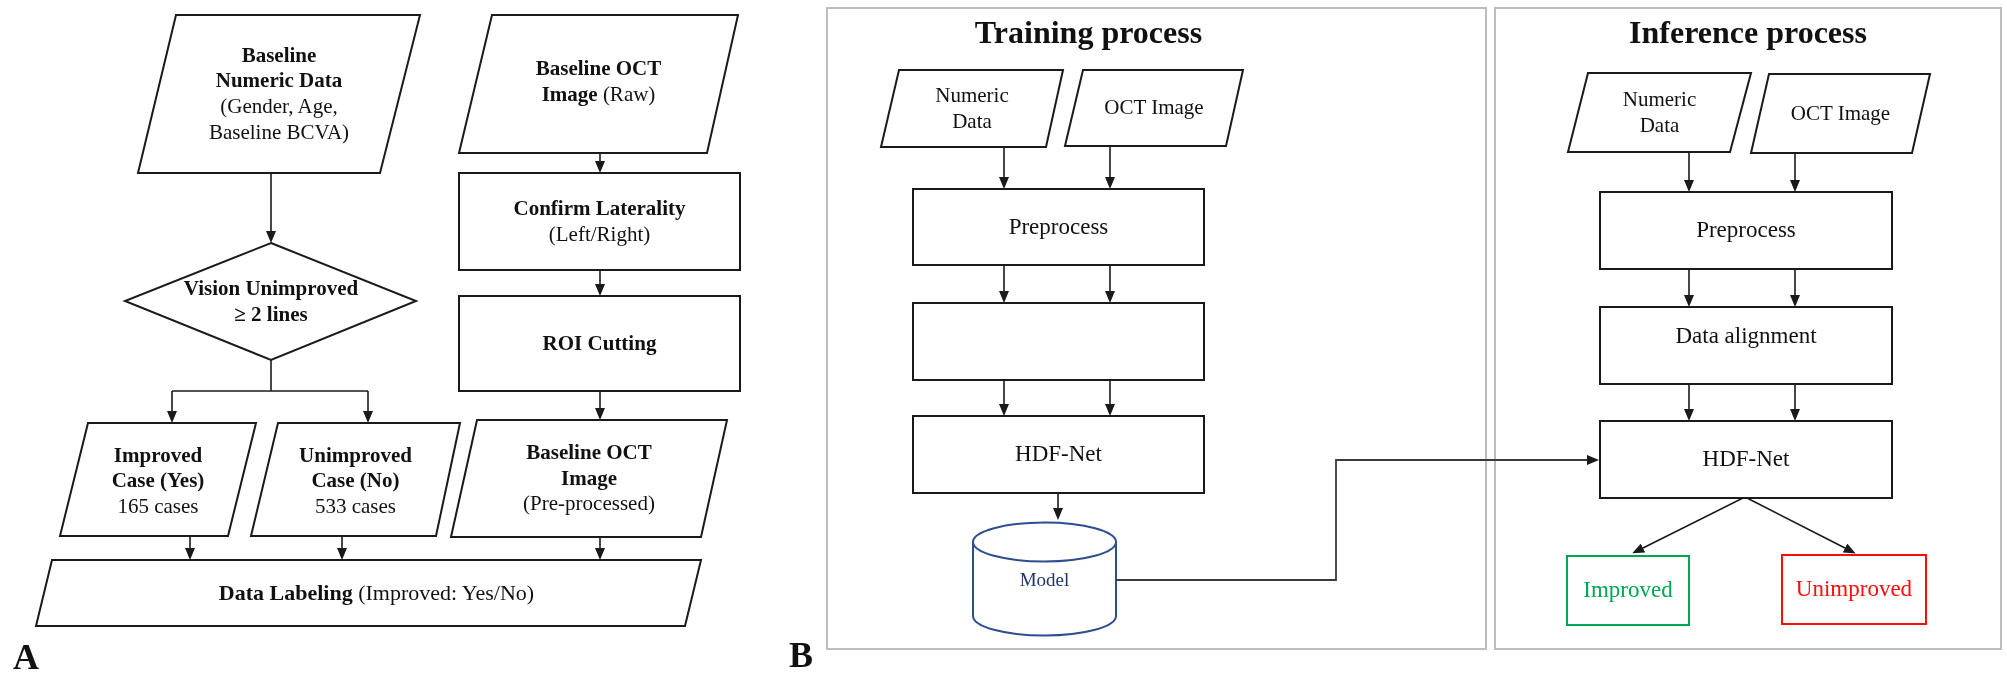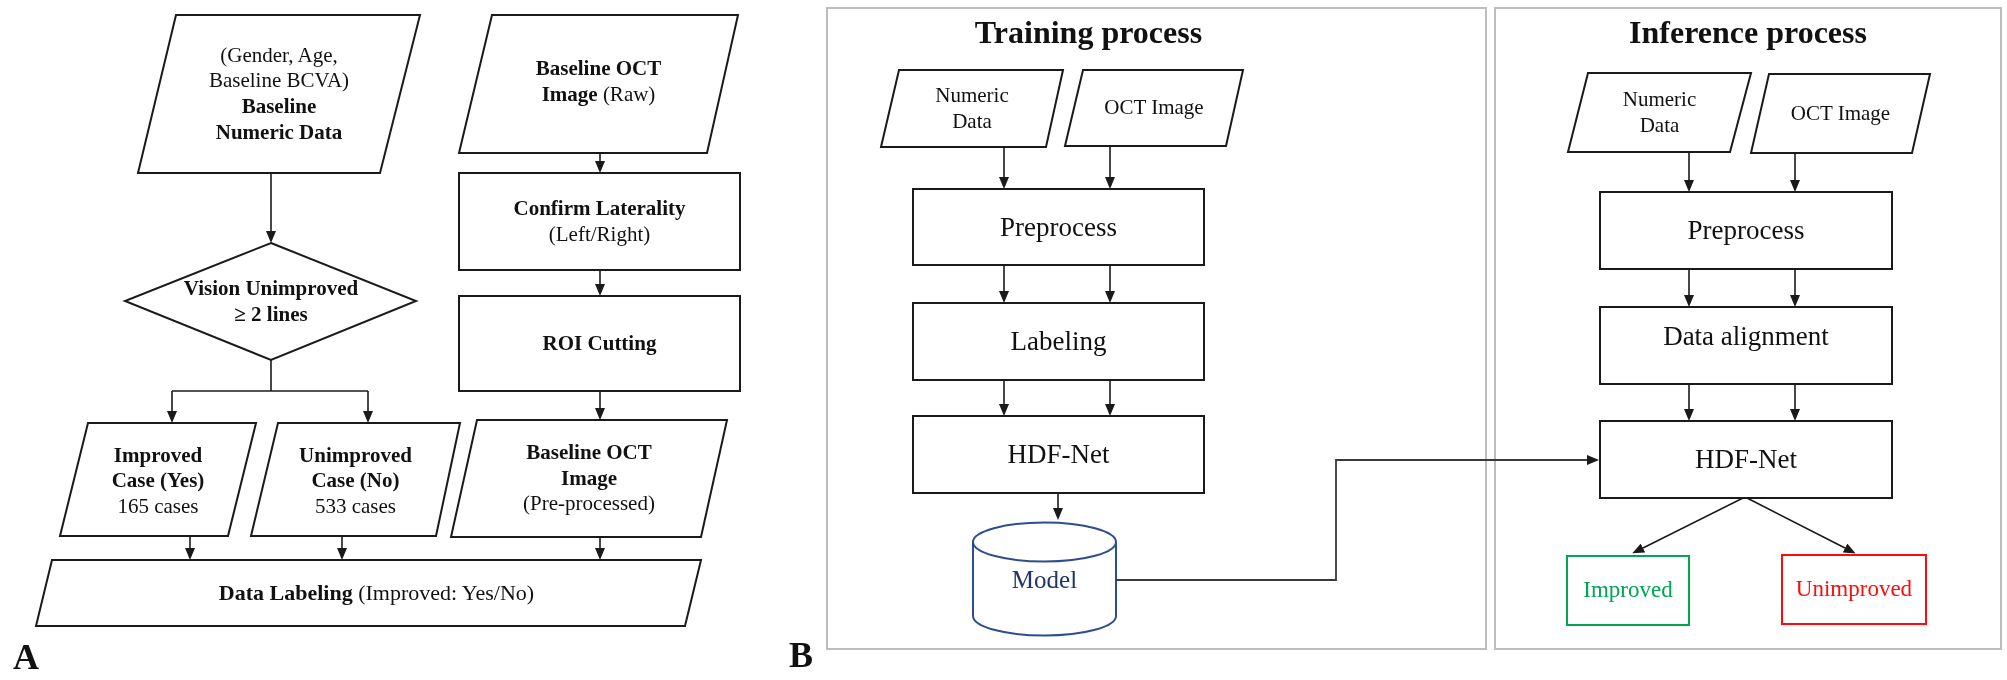--- a/index.html
+++ b/index.html
@@ -19,24 +19,24 @@
     white-space:pre-line;
     line-height:1.22;
     pointer-events:none;
   }
   .bold{font-weight:bold;}
   .inline-line{display:block;}
   .seg{white-space:pre-wrap;}
   .fzA{font-size:21px;}
   .fzDL{font-size:22px;align-items:center;}
   .fzPara{font-size:21px;}
-  .fzBox{font-size:27px;}
+  .fzBox{font-size:23px;}
   .fzTitle{font-size:32px;font-weight:bold;}
   .fzCorner{font-size:36px;font-weight:bold;}
-  .model-text{font-size:25px;color:var(--modelTextBlue);}
+  .model-text{font-size:19px;color:var(--modelTextBlue);}
   .improved-text{font-size:23px;color:var(--improvedGreen);}
   .unimproved-text{font-size:23px;color:var(--unimprovedRed);}
   .italic{}
 </style>
 </head>
 <body>
 
 <div id="figure">
 
   <svg id="shapes" width="2007" height="680" viewBox="0 0 2007 680">
@@ -100,23 +100,23 @@
     <line x1="1689" y1="384" x2="1689" y2="409" stroke="#1a1a1a" stroke-width="1.6" marker-end="url(#ah)"></line>
     <line x1="1795" y1="384" x2="1795" y2="409" stroke="#1a1a1a" stroke-width="1.6" marker-end="url(#ah)"></line>
     <rect x="1600" y="421" width="292" height="77" fill="#fff" stroke="#1a1a1a" stroke-width="2"></rect>
     <line x1="1743" y1="498" x2="1643" y2="548" stroke="#1a1a1a" stroke-width="1.6" marker-end="url(#ah)"></line>
     <line x1="1747" y1="498" x2="1845" y2="548" stroke="#1a1a1a" stroke-width="1.6" marker-end="url(#ah)"></line>
     <rect x="1567" y="556" width="122" height="69" fill="#fff" stroke="var(--improvedGreen)" stroke-width="2"></rect>
     <rect x="1782" y="555" width="144" height="69" fill="#fff" stroke="var(--unimprovedRed)" stroke-width="2"></rect>
   </svg>
 
   <div class="lbl fzA" style="left:148px;top:18px;width:262px;height:152px;">
-    <div><span class="inline-line">(Gender, Age,
-Baseline BCVA)</span><span class="inline-line bold">Baseline
-Numeric Data</span></div>
+    <div><span class="inline-line bold">Baseline
+Numeric Data</span><span class="inline-line">(Gender, Age,
+Baseline BCVA)</span></div>
   </div>
 
   <div class="lbl fzA bold" style="left:131px;top:262px;width:280px;height:80px;">
     <div><span class="inline-line">Vision Unimproved</span><span class="inline-line"><span class="seg">≥ 2 </span><span class="seg italic">lines</span></span></div>
   </div>
 
   <div class="lbl fzA" style="left:60px;top:432px;width:196px;height:98px;">
     <div><span class="inline-line bold">Improved
 Case (Yes)</span><span class="inline-line">165 cases</span></div>
   </div>
@@ -149,21 +149,20 @@
 
   <div class="lbl fzTitle" style="left:827px;top:12px;width:523px;height:42px;">Training process</div>
 
   <div class="lbl fzPara" style="left:881px;top:70px;width:182px;height:77px;">Numeric
 Data</div>
 
   <div class="lbl fzPara" style="left:1065px;top:70px;width:178px;height:76px;">OCT Image</div>
 
   <div class="lbl fzBox" style="left:913px;top:189px;width:291px;height:76px;">Preprocess</div>
 
-  <div class="lbl fzBox" style="left:913px;top:303px;width:291px;height:77px;">Labeling</div>
 
   <div class="lbl fzBox" style="left:913px;top:416px;width:291px;height:77px;">HDF-Net</div>
 
   <div class="lbl model-text" style="left:973px;top:550px;width:143px;height:60px;">Model</div>
 
   <div class="lbl fzCorner" style="left:779px;top:636px;width:44px;height:40px;">B</div>
 
   <div class="lbl fzTitle" style="left:1495px;top:12px;width:506px;height:42px;">Inference process</div>
 
   <div class="lbl fzPara" style="left:1568px;top:73px;width:183px;height:79px;">Numeric

